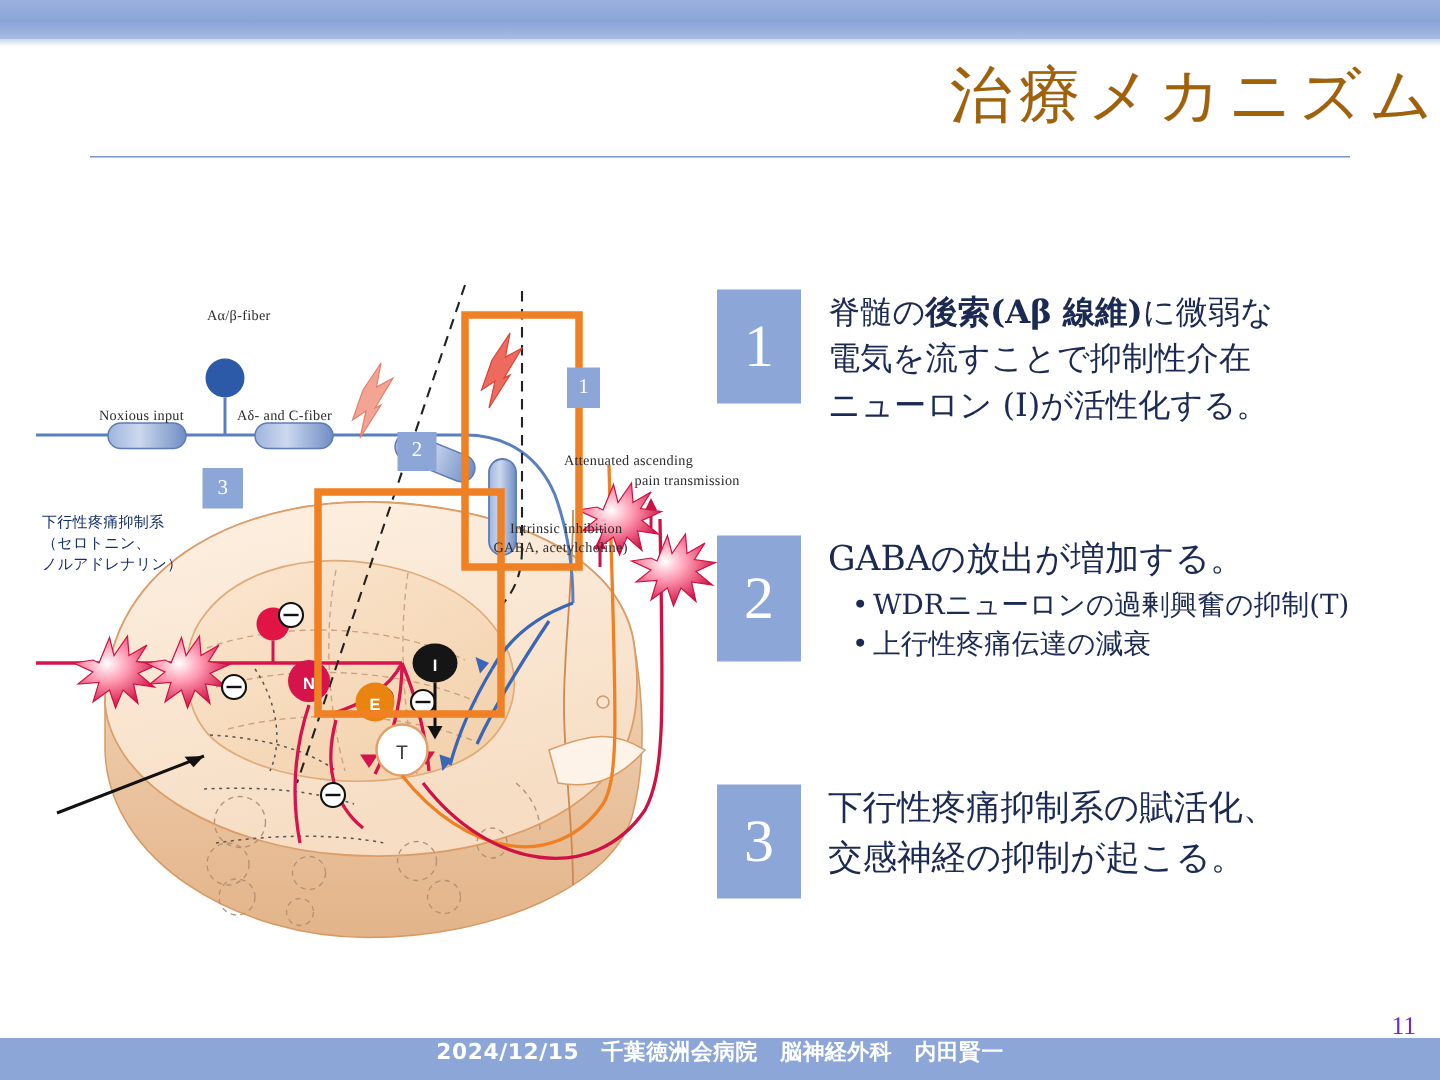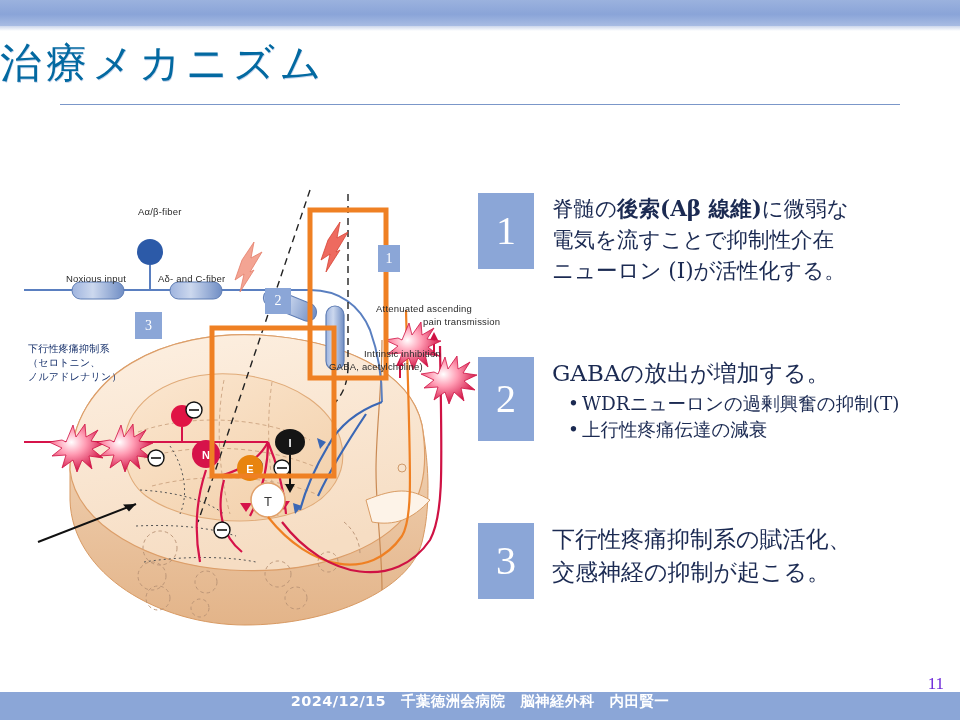--- a/index.html
+++ b/index.html
@@ -27,22 +27,22 @@
     left: 0; top: 26px;
     width: 960px; height: 5px;
     background: linear-gradient(180deg, rgba(160,180,220,0.55) 0%, rgba(255,255,255,0) 100%);
   }
 
   
   .page-title {
     position: absolute;
     left: 0; top: 36px;
     width: 960px;
-    text-align: left;
-    color: #0369a1;
+    text-align: right;
+    color: #a16207;
     font-size: 41px;
     font-weight: 400;
     letter-spacing: 5px;
     font-family: Liberation Sans, sans-serif;
     text-shadow: 0.5px 0.5px 0 rgba(60,110,190,0.30);
   }
   .title-rule {
     position: absolute;
     left: 60px; top: 104px;
     width: 840px; height: 0;
@@ -88,21 +88,21 @@
   
   .diagram {
     position: absolute;
     left: 10px; top: 170px;
     width: 470px; height: 500px;
   }
   .diagram svg { display: block; }
 
   .dlabel {
     position: absolute;
-    font-family: Liberation Sans, sans-serif;
+    font-family: Liberation Serif, serif;
     color: #2b2b2b;
     font-size: 9.5px;
     letter-spacing: 0.2px;
     white-space: nowrap;
   }
   .dlabel.jp {
     font-family: "DejaVu Serif", "Liberation Serif", serif;
     color: #16306b;
     font-size: 10px;
     line-height: 13px;
@@ -337,21 +337,21 @@
 
     <rect x="300" y="40" width="76" height="168" fill="none" stroke="#ef8023" stroke-width="5"></rect>
     <rect x="202" y="158" width="122" height="148" fill="none" stroke="#ef8023" stroke-width="5"></rect>
   </svg>
 
   <div class="dlabel" style="left:128px; top:36px;">Aα/β-fiber</div>
   <div class="dlabel" style="left:56px; top:103px;">Noxious input</div>
   <div class="dlabel" style="left:148px; top:103px;">Aδ- and C-fiber</div>
   <div class="dlabel" style="left:366px; top:133px;">Attenuated ascending</div>
   <div class="dlabel" style="left:383px; top:146px;margin-left:30px;">pain transmission</div>
-  <div class="dlabel" style="left:330px; top:178px;padding-left:24px;">Intrinsic inhibition</div>
+  <div class="dlabel" style="left:330px; top:178px;">Intrinsic inhibition</div>
   <div class="dlabel" style="left:319px; top:191px;">GABA, acetylcholine)</div>
   <div class="dlabel jp" style="left:18px; top:172px;">下行性疼痛抑制系</div>
   <div class="dlabel jp" style="left:18px; top:186px;">（セロトニン、</div>
   <div class="dlabel jp" style="left:18px; top:200px;">ノルアドレナリン）</div>
 
   <div class="dbadge" style="left:368px; top:75px; width:22px; height:27px; line-height:27px;">1</div>
   <div class="dbadge" style="left:255px; top:118px; width:26px; height:26px; line-height:26px;">2</div>
   <div class="dbadge" style="left:125px; top:142px; width:27px; height:27px; line-height:27px;">3</div>
 </div>
 

